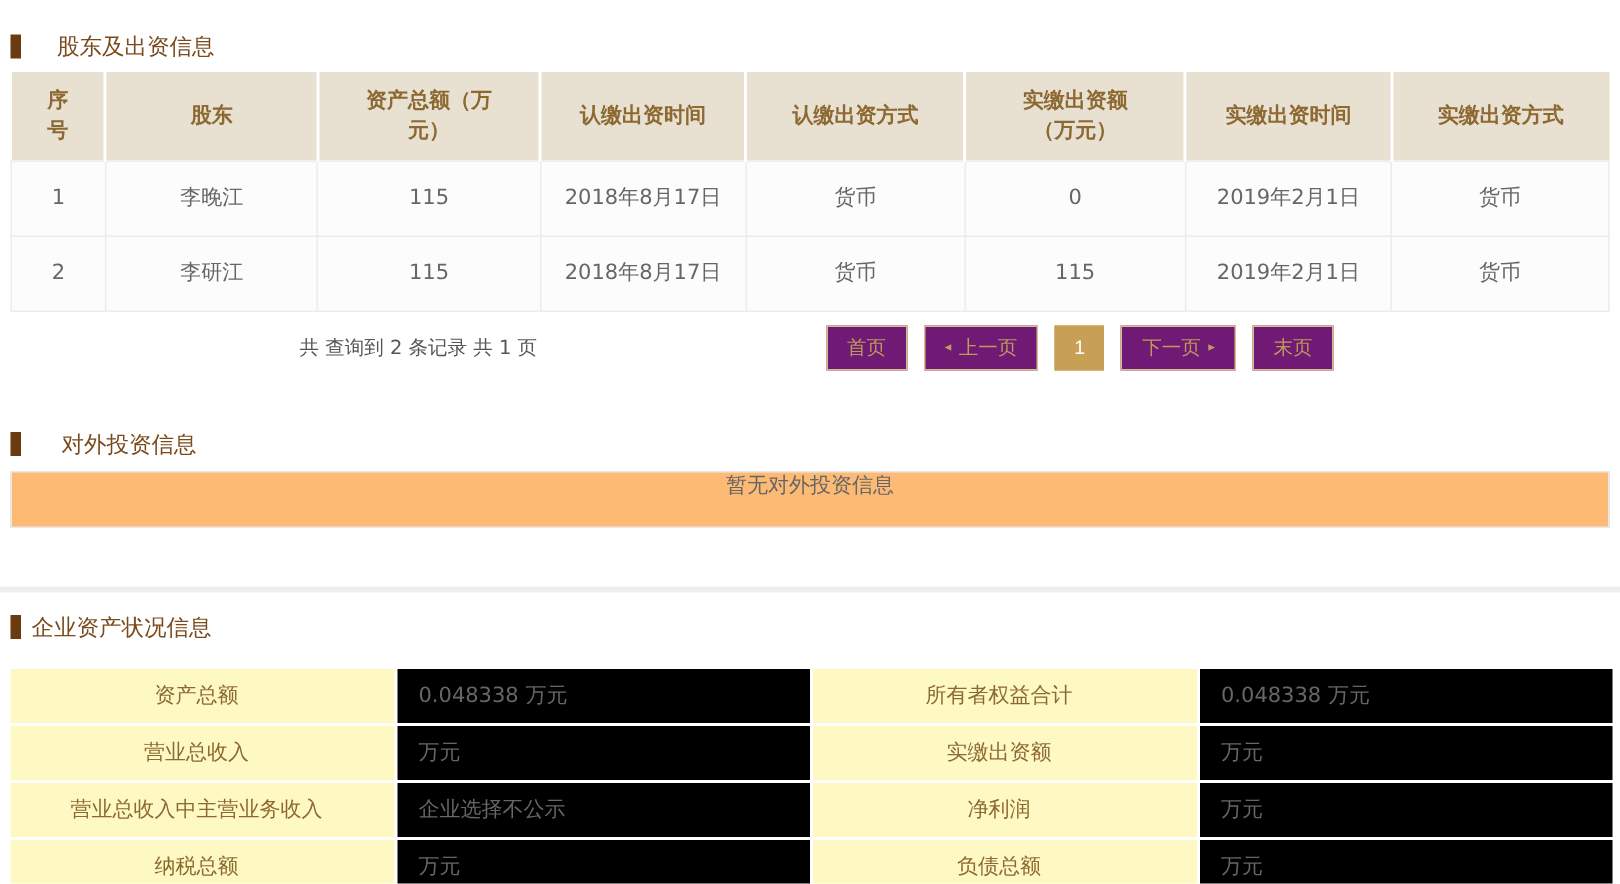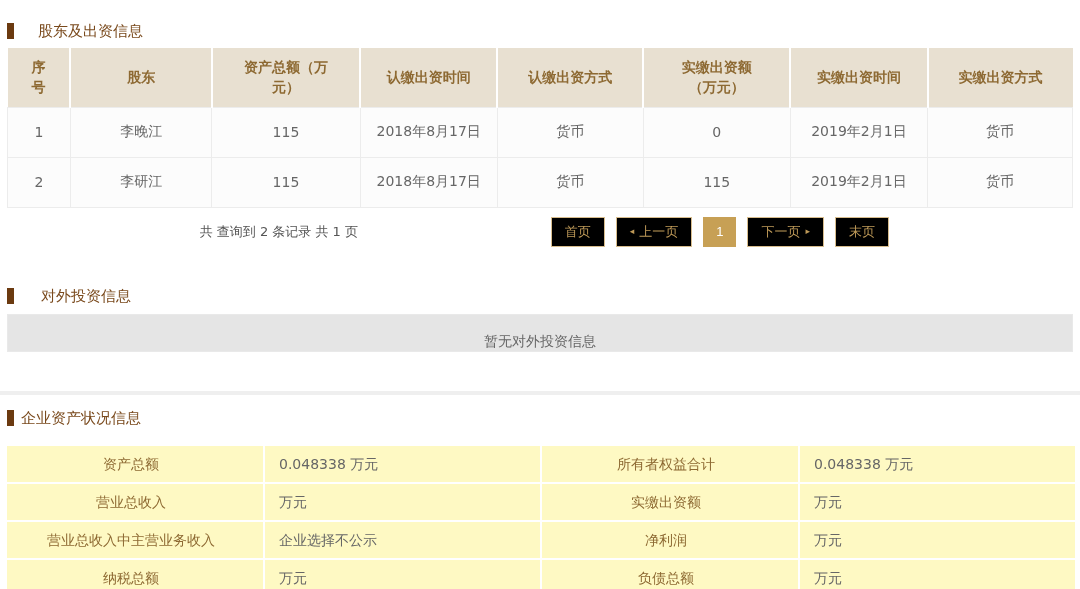--- a/index.html
+++ b/index.html
@@ -62,44 +62,44 @@
   }
   .record-info {
     flex: 0 0 51%;
     text-align: center;
     font-size: 13px; color: #555555;
   }
   .pg-btn {
     display: inline-flex; align-items: center; justify-content: center;
     gap: 5px;
     border: 1px solid #d8bd8d;
-    background: #000000;
+    background: #701a75;
     color: #bf9a58;
     font-size: 13px;
     height: 30px;
     padding: 0 13px;
     margin-right: 11px;
     cursor: pointer;
     line-height: 28px;
   }
   .pg-btn .arrow { font-size: 9px; line-height: 1; }
   .pg-btn.active {
     background: #c7a055;
     border-color: #c7a055;
     color: #ffffff;
     padding: 0 12px;
   }
 
   
   .empty-box {
     margin-top: 8px;
     border: 1px solid #e9e9e9;
-    background: #e5e5e5;
+    background: #fdba74;
     height: 38px;
-    display: flex; align-items: flex-end; justify-content: center;
+    display: flex; align-items: flex-start; justify-content: center;
     font-size: 14px; color: #666666;
   }
 
   
   .section-divider {
     height: 4px;
     background: #efefef;
     margin: 39px -7px 0 -7px;
   }
 
@@ -112,21 +112,21 @@
     color: #8d6932;
     font-size: 14px;
     font-weight: normal;
     text-align: center;
     padding: 9px 12px 9px 4px;
     line-height: 18px;
     white-space: nowrap;
   }
   .asset-value {
     flex: 1 1 auto;
-    background: #fef9c3;
+    background: #000000;
     color: #666666;
     font-size: 14px;
     padding: 9px 8px 9px 14px;
     margin-left: 2px;
     line-height: 18px;
   }
   .asset-pair { display: flex; flex: 0 0 50%; }
   .asset-pair + .asset-pair { margin-left: 2px; }
   .asset-pair + .asset-pair .asset-label { flex-basis: 256px; }
 </style>

